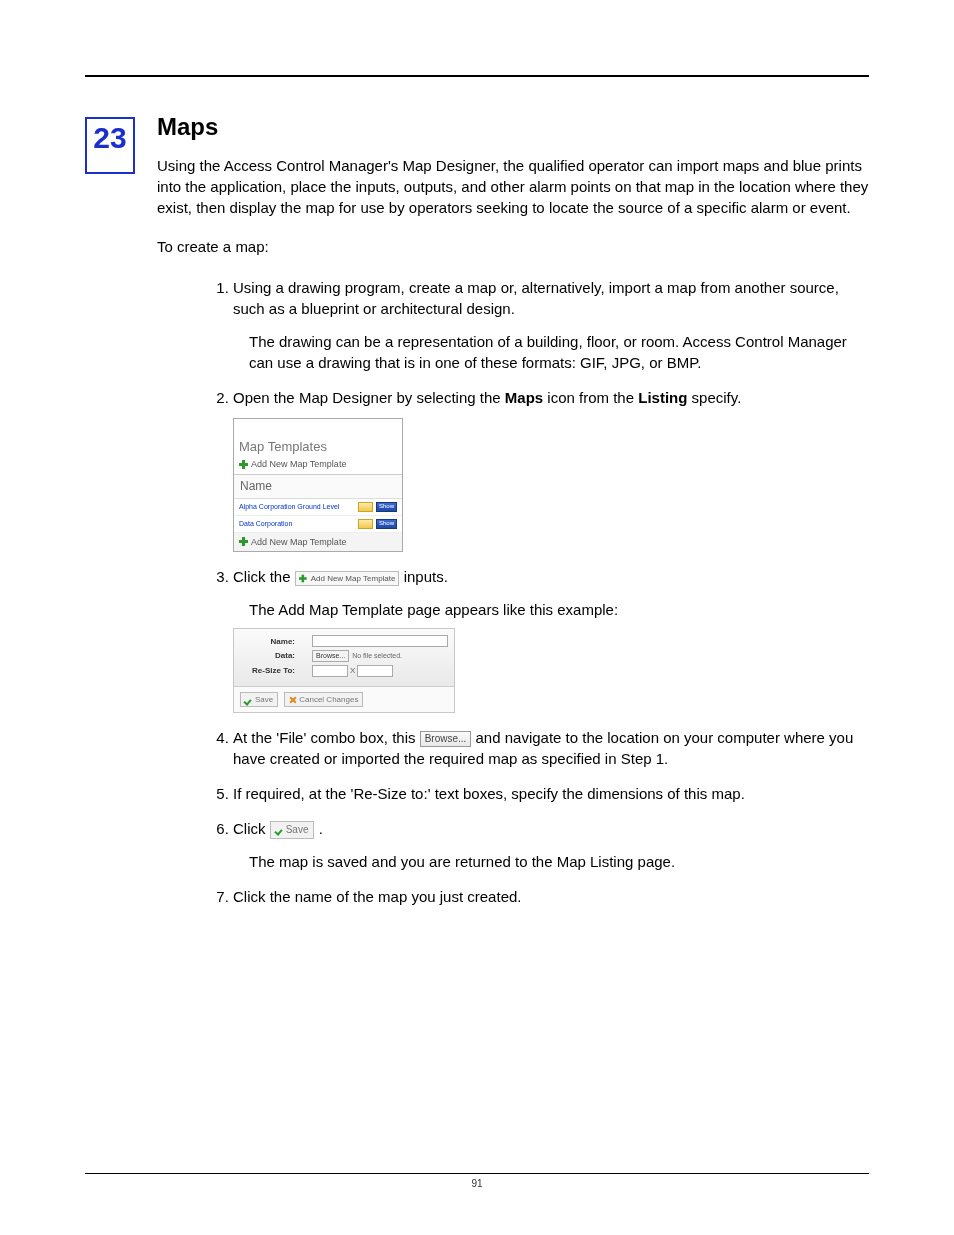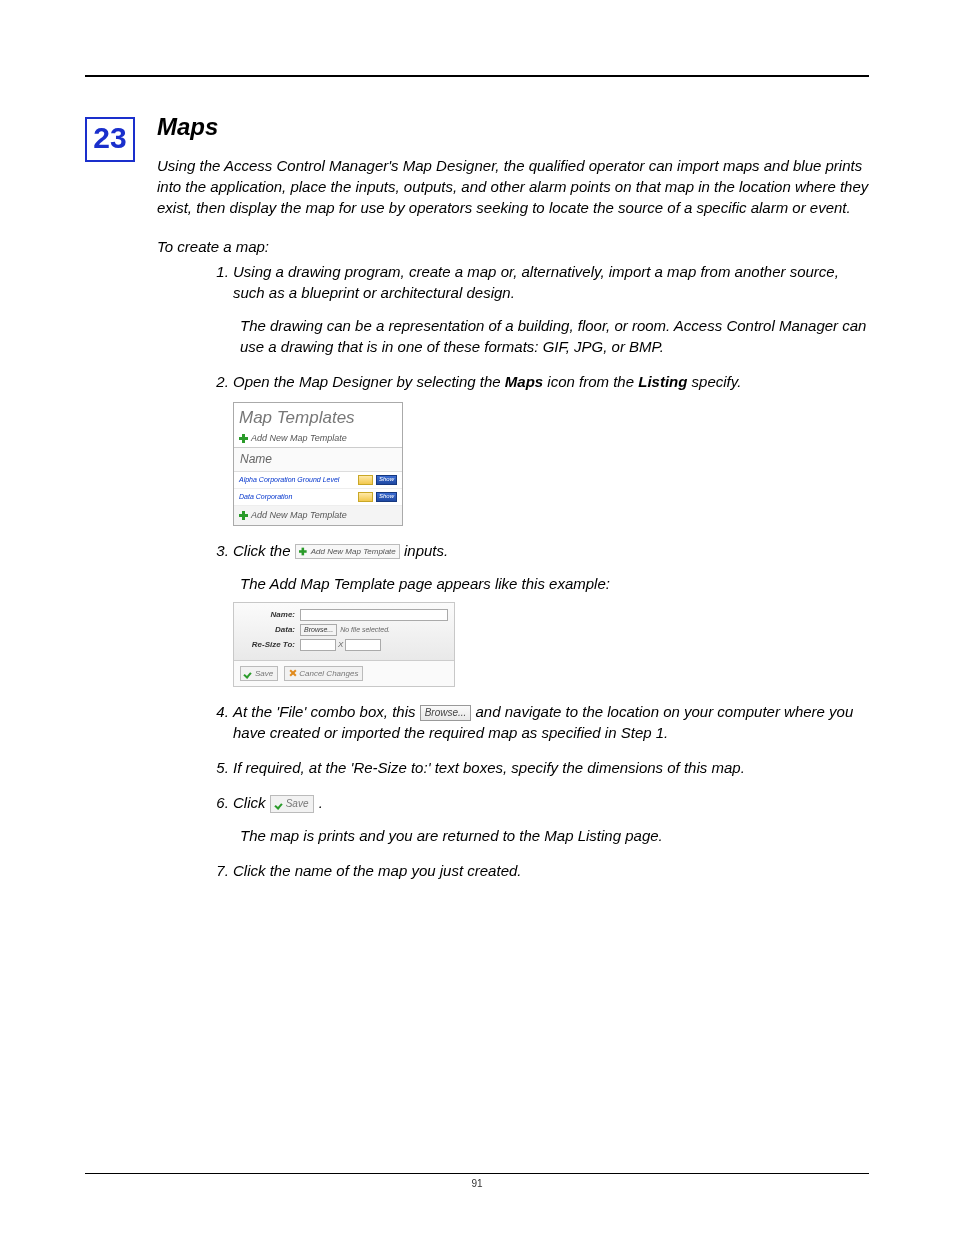--- a/index.html
+++ b/index.html
@@ -27,65 +27,65 @@
     display: flex;
     align-items: flex-start;
   }
   .chapter-box {
     border: 2px solid #1a2fcc;
     color: #1a2fcc;
     font-weight: 700;
     font-size: 30px;
     width: 46px;
     text-align: center;
-    padding: 2px 0 4px 0;
+    padding: 2px 0 16px 0;
     margin-right: 22px;
     margin-top: 4px;
     line-height: 1.15;
   }
   .main {
     flex: 1;
-    font-style: italic;
   }
   h1.title {
     margin: 0 0 14px 0;
     font-size: 24px;
     font-weight: 700;
   }
   p.intro {
     line-height: 1.4;
     margin: 0 0 20px 0;
   }
   p.lead {
-    margin: 0 0 6px 0;
+    margin: 0 0 22px 0;
   }
   ol.steps {
     margin: 0;
     padding-left: 76px;
   }
   ol.steps > li {
     line-height: 1.4;
     margin-bottom: 14px;
   }
   ol.steps p.sub {
-    margin: 12px 0 0 7px;
+    margin: 12px 0 0 16px;
   }
 
   
   .maptpl-box {
     width: 168px;
     border: 1px solid #aaa;
     margin-top: 10px;
     font-size: 9px;
     background: #fff;
   }
   .maptpl-title {
     color: #777;
-    font-size: 17px;
+    font-size: 13px;
     padding: 3px 5px 0 5px;
+    margin-top: 16px;
   }
   .maptpl-add {
     display: flex;
     align-items: center;
     padding: 2px 5px 3px 5px;
     border-bottom: 1px solid #ccc;
     color: #555;
   }
   .plus-icon {
     width: 9px; height: 9px;
@@ -170,21 +170,21 @@
     border-bottom: 1px solid #ccc;
   }
   .amt-row {
     display: flex;
     align-items: center;
     margin-bottom: 3px;
   }
   .amt-row label {
     width: 55px;
     text-align: right;
-    margin-right: 5px;
+    margin-right: 17px;
     color: #333;
     font-weight: bold;
   }
   .amt-input {
     height: 10px;
     border: 1px solid #aaa;
     background: #fff;
     flex: 1;
   }
   .amt-input.small { width: 34px; flex: 0 0 34px; }
@@ -384,21 +384,21 @@
           <span>If required, at the 'Re-Size to:' text boxes, specify the dimensions of this map.</span>
         </li>
 
         <li>
           <span>Click </span>
           <span class="chip-save">
             <span class="check-icon"></span>
             <span>Save</span>
           </span>
           <span>.</span>
-          <p class="sub">The map is prints and you are returned to the Map Listing page.</p>
+          <p class="sub">The map is saved and you are returned to the Map Listing page.</p>
         </li>
 
         <li>
           <span>Click the name of the map you just created.</span>
         </li>
       </ol>
     </div>
   </div>
 
   <div class="footer">

